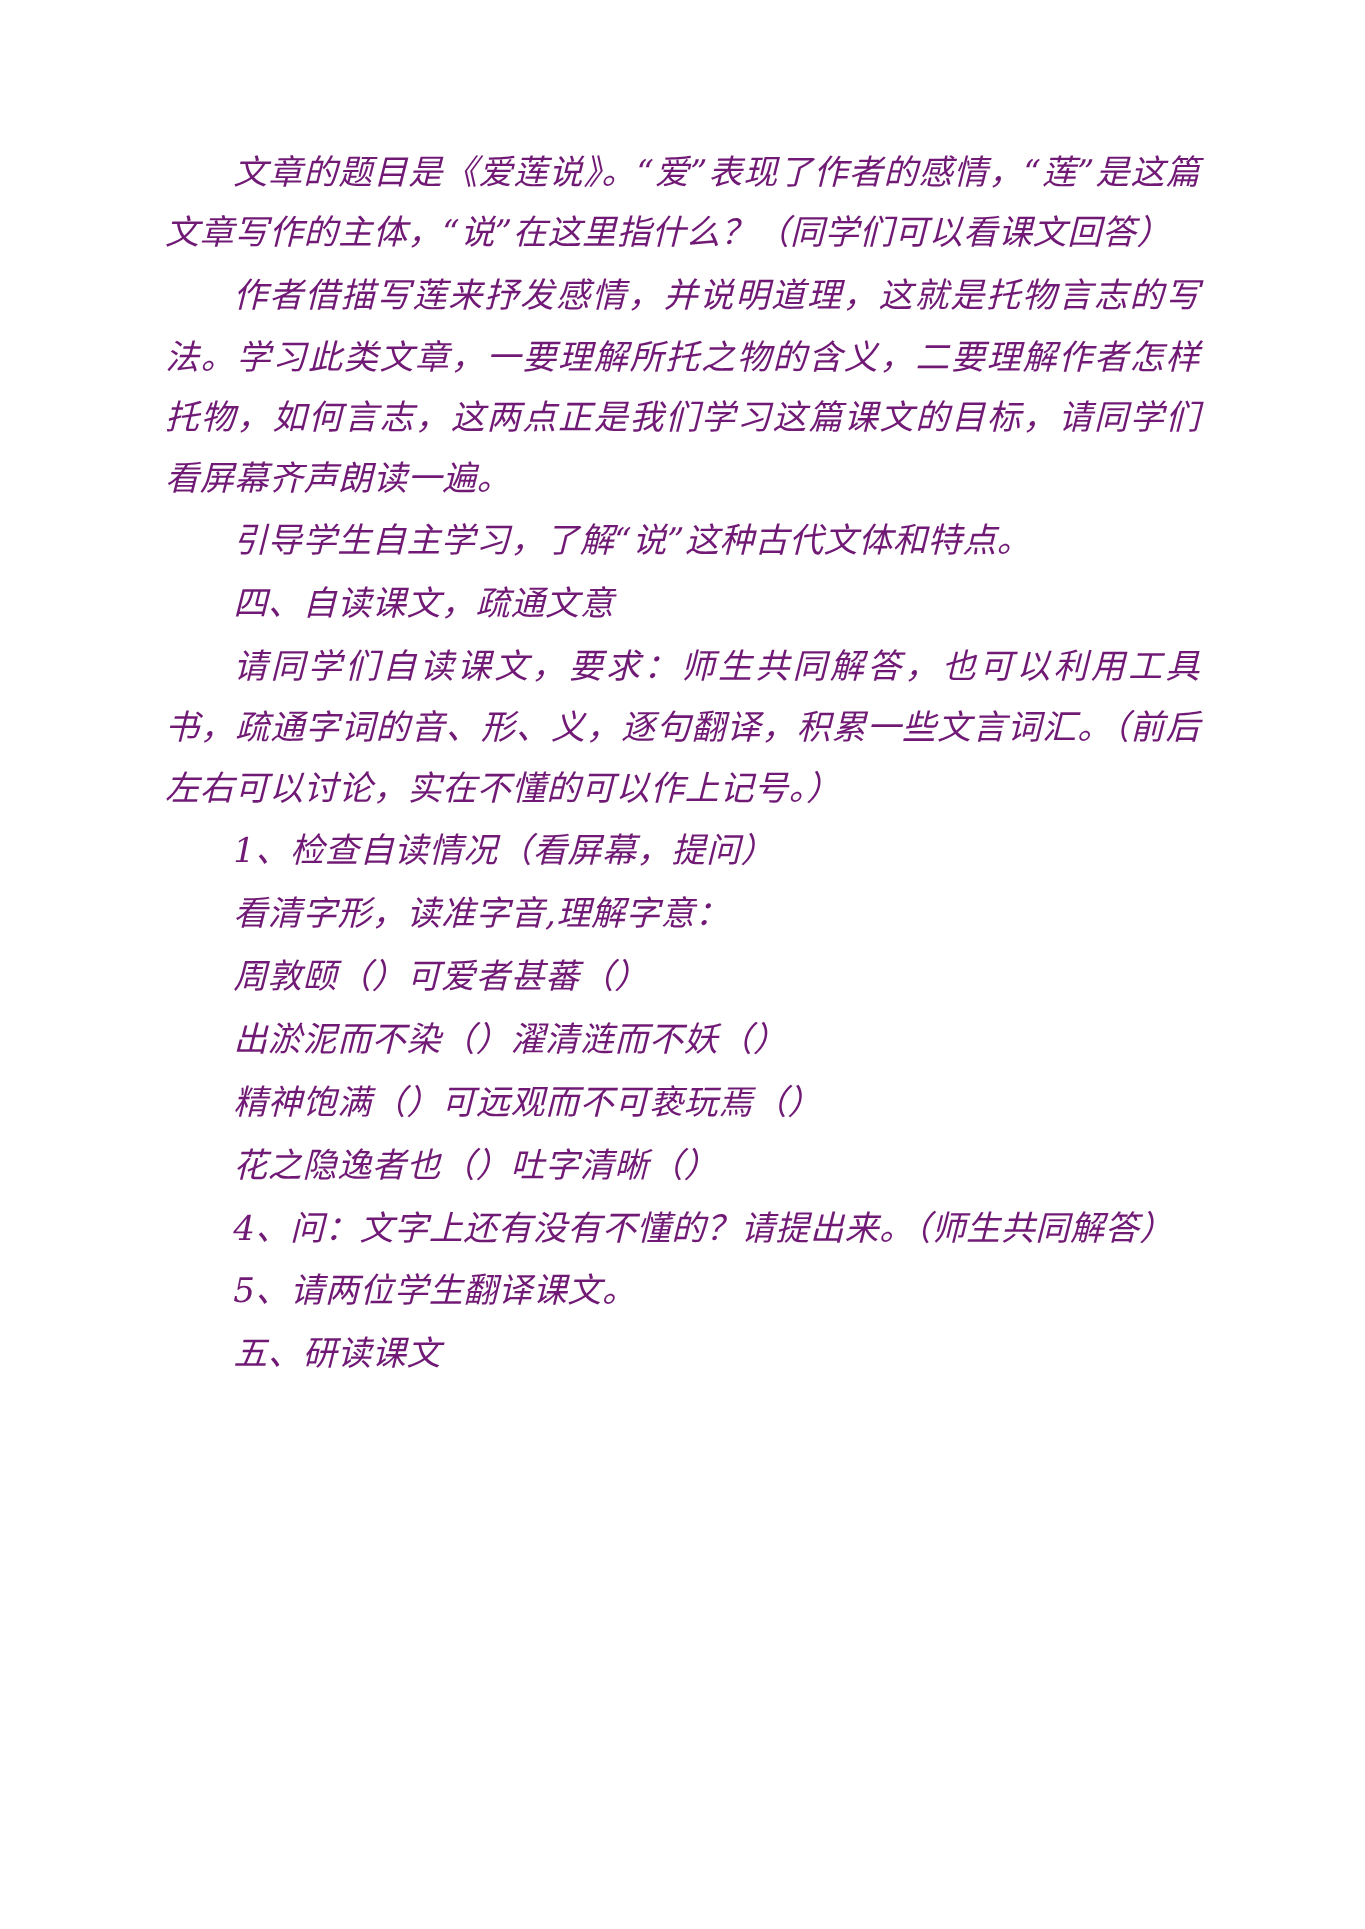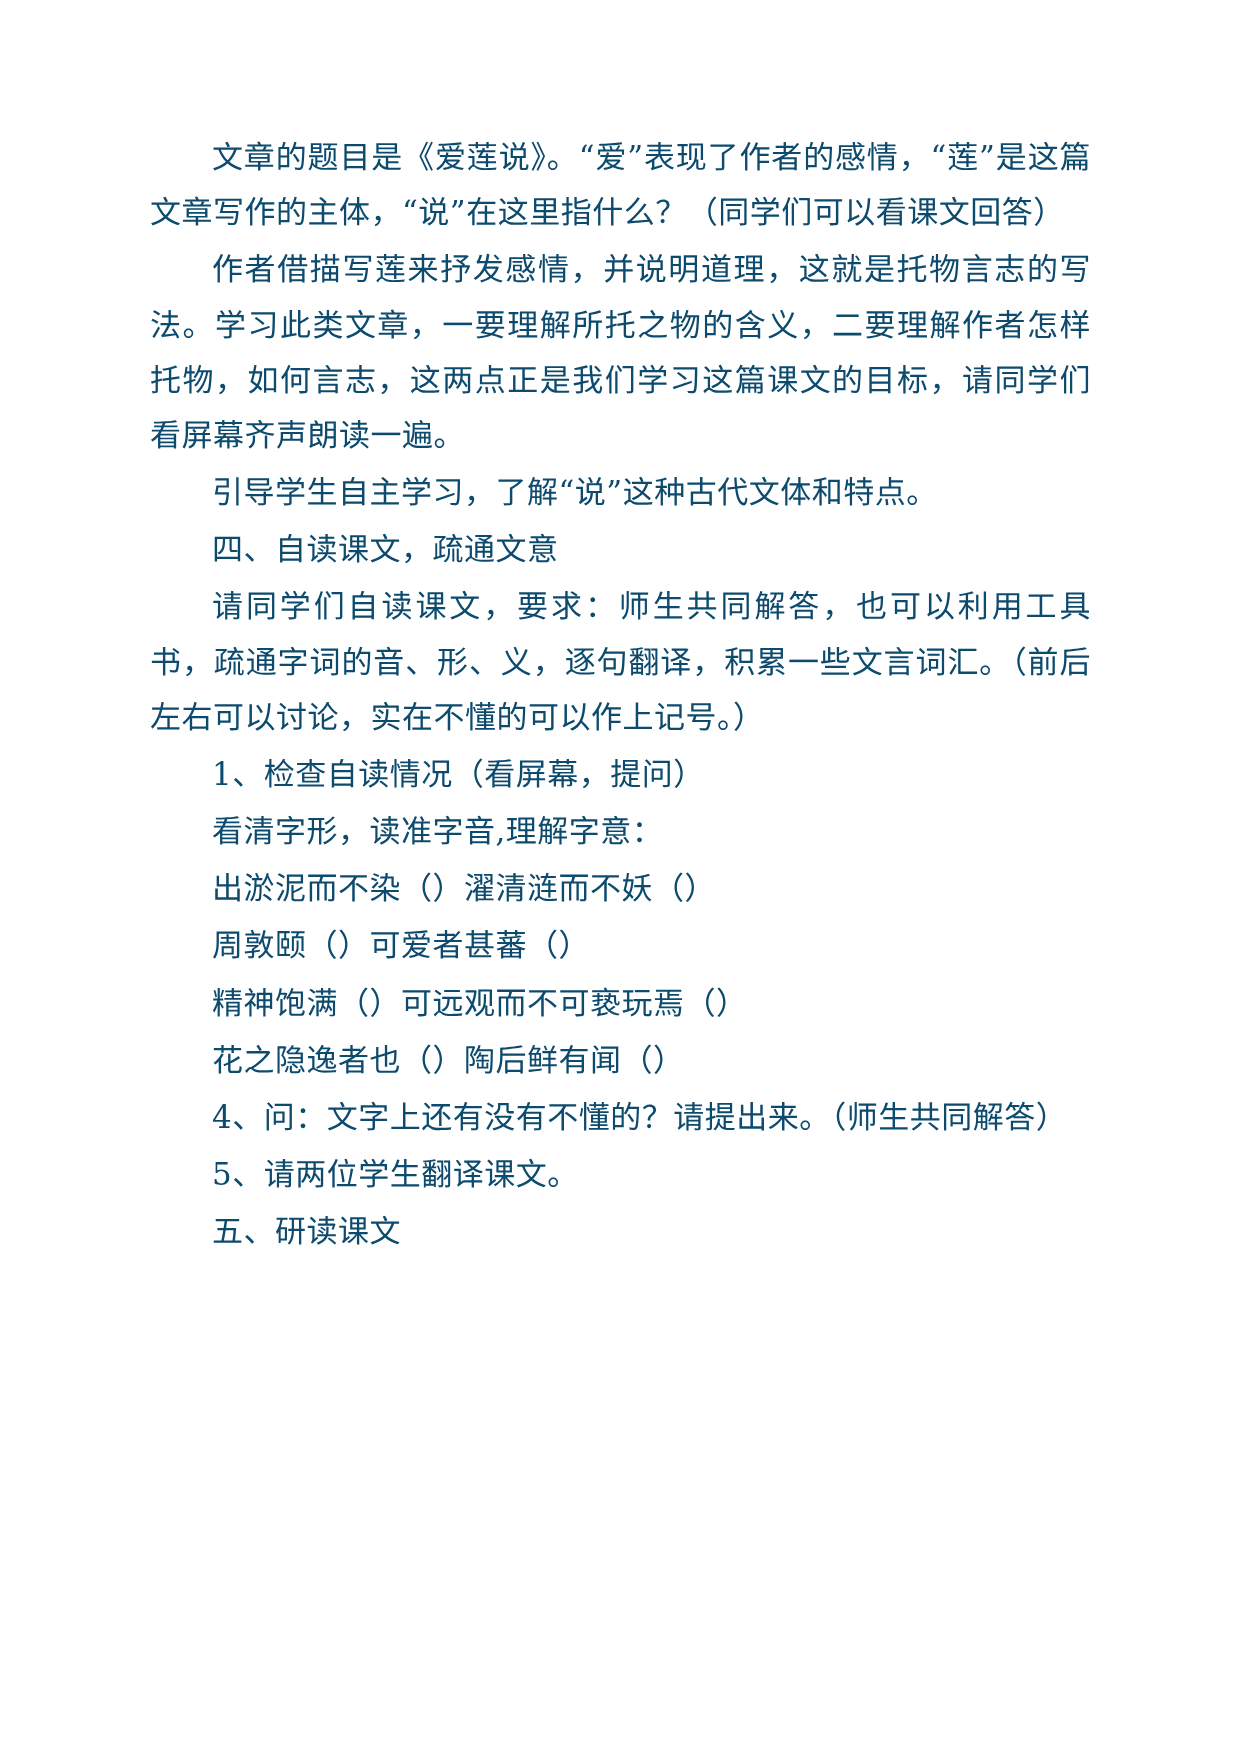--- a/index.html
+++ b/index.html
@@ -8,22 +8,23 @@
     background: #ffffff;
   }
   .page {
     width: 1241px;
     height: 1296px;
     background: #ffffff;
     position: relative;
     box-sizing: border-box;
     padding: 130px 150px 60px 150px;
     font-family: "DejaVu Serif", "Liberation Serif", serif;
-    color: #0c4a6e;
+    color: #701a75;
     overflow: hidden;
+    font-style: italic;
   }
   .doc-body {
     font-size: 31px;
     line-height: 1.78;
     letter-spacing: 0.5px;
     text-align: justify;
   }
   p.para {
     margin: 0 0 2px 0;
     text-indent: 2em;
@@ -36,21 +37,21 @@
 
 <div class="page">
   <div class="doc-body">
     <p class="para">文章的题目是《爱莲说》。“爱”表现了作者的感情，“莲”是这篇文章写作的主体，“说”在这里指什么？（同学们可以看课文回答）</p>
     <p class="para">作者借描写莲来抒发感情，并说明道理，这就是托物言志的写法。学习此类文章，一要理解所托之物的含义，二要理解作者怎样托物，如何言志，这两点正是我们学习这篇课文的目标，请同学们看屏幕齐声朗读一遍。</p>
     <p class="para">引导学生自主学习，了解“说”这种古代文体和特点。</p>
     <p class="para">四、自读课文，疏通文意</p>
     <p class="para">请同学们自读课文，要求：师生共同解答，也可以利用工具书，疏通字词的音、形、义，逐句翻译，积累一些文言词汇。（前后左右可以讨论，实在不懂的可以作上记号。）</p>
     <p class="para">1、检查自读情况（看屏幕，提问）</p>
     <p class="para">看清字形，读准字音,理解字意：</p>
+    <p class="para">周敦颐（）可爱者甚蕃（）</p>
     <p class="para">出淤泥而不染（）濯清涟而不妖（）</p>
-    <p class="para">周敦颐（）可爱者甚蕃（）</p>
     <p class="para">精神饱满（）可远观而不可亵玩焉（）</p>
-    <p class="para">花之隐逸者也（）陶后鲜有闻（）</p>
+    <p class="para">花之隐逸者也（）吐字清晰（）</p>
     <p class="para">4、问：文字上还有没有不懂的？请提出来。（师生共同解答）</p>
     <p class="para">5、请两位学生翻译课文。</p>
     <p class="para">五、研读课文</p>
   </div>
 </div>
 
 </body></html>

